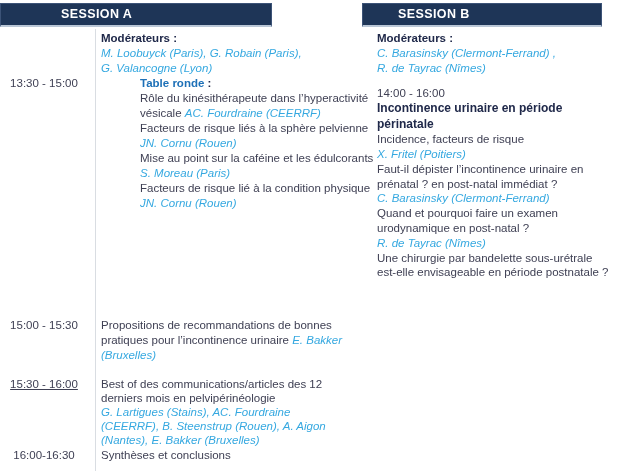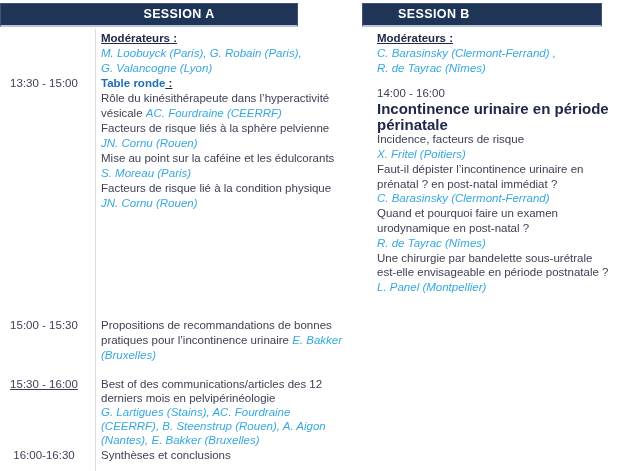--- a/index.html
+++ b/index.html
@@ -22,21 +22,21 @@
     background: #1e3557;
     color: #ffffff;
     font-size: 12.5px;
     font-weight: 700;
     letter-spacing: 0.4px;
     display: flex;
     align-items: center;
     border: 1px solid #3c5377;
     border-bottom: 2px solid #b9c6d6;
   }
-  .bar-a { left: 0; width: 298px; justify-content: center; padding-left: 60px; }
+  .bar-a { left: 0; width: 272px; justify-content: flex-start; padding-left: 60px; }
   .bar-b { left: 362px; width: 240px; justify-content: flex-start; padding-left: 35px; }
   .divider {
     position: absolute;
     left: 95px;
     top: 29px;
     bottom: 0;
     width: 1px;
     background: #d9dde2;
   }
   .time {
@@ -46,32 +46,32 @@
     text-align: center;
     color: #3f4054;
     font-size: 11.5px;
   }
   .t1 { top: 76px; }
   .t2 { top: 318px; }
   .t3 { top: 377px; text-decoration: underline; }
   .t4 { top: 448px; }
   .ablock { position: absolute; left: 101px; width: 246px; }
   .mod-a { top: 31px; }
-  .row-a1 { top: 76px; }
+  .row-a1 { top: 76px; margin-left: 39px; }
   .row-a2 { top: 318px; }
   .row-a3 { top: 377px; line-height: 14px; }
   .row-a4 { top: 448px; }
   .col-b { position: absolute; left: 377px; top: 31px; width: 232px; line-height: 14.8px; }
-  .navy-bold { color: #20294a; font-weight: 700; text-decoration: underline; }
+  .navy-bold { color: #20294a; font-weight: 700; }
   .blue-bold { color: #1d70b7; font-weight: 700; }
   .speaker { color: #35a8e0; font-style: italic; }
   .speaker-block { display: block; color: #35a8e0; font-style: italic; }
   .item { margin: 0; }
   .b-time { margin-top: 11px; color: #3f4054; }
-  .b-title { color: #20294a; font-weight: 700; font-size: 15px; line-height: 15.5px; }
+  .b-title { color: #20294a; font-weight: 700; font-size: 12px; line-height: 15.5px; }
 </style>
 </head>
 <body>
 
 <div class="page">
 
   <div class="bar bar-a">
     <span>SESSION A</span>
   </div>
   <div class="bar bar-b">
@@ -126,17 +126,16 @@
     <div>
       <div>Faut-il dépister l’incontinence urinaire en prénatal ? en post-natal immédiat ?</div>
       <div class="speaker">C. Barasinsky (Clermont-Ferrand)</div>
     </div>
     <div>
       <div>Quand et pourquoi faire un examen urodynamique en post-natal ?</div>
       <div class="speaker">R. de Tayrac (Nîmes)</div>
     </div>
     <div>
       <div>Une chirurgie par bandelette sous-urétrale est-elle envisageable en période postnatale ?</div>
-      <div class="speaker">L. Panel (Montpellier)</div>
     </div>
   </div>
 
 </div>
 
 </body></html>

